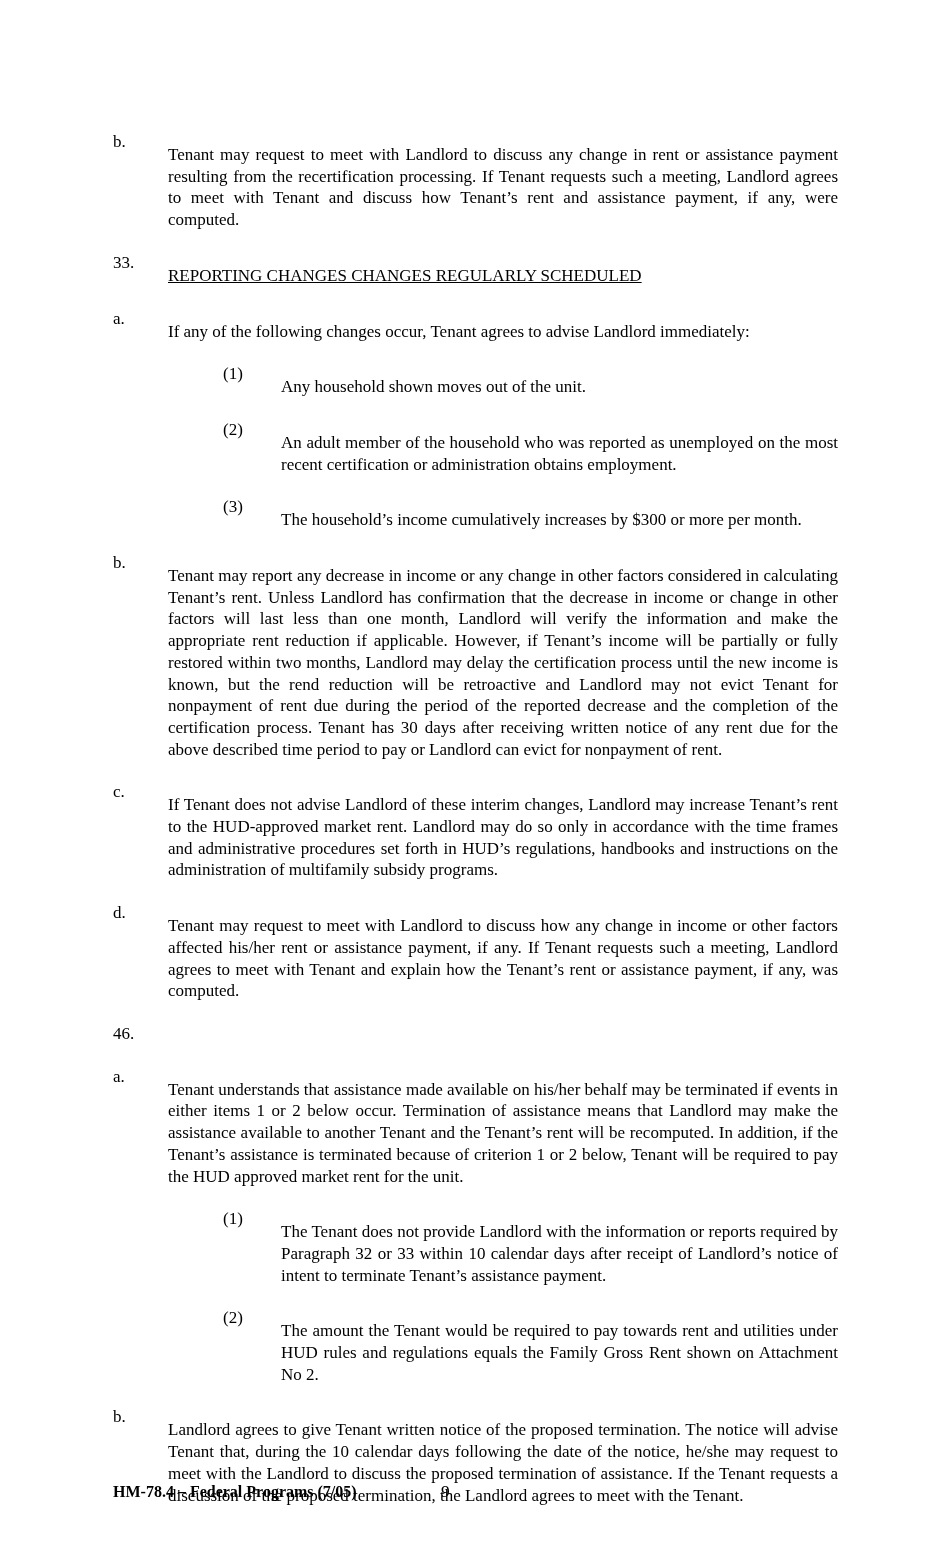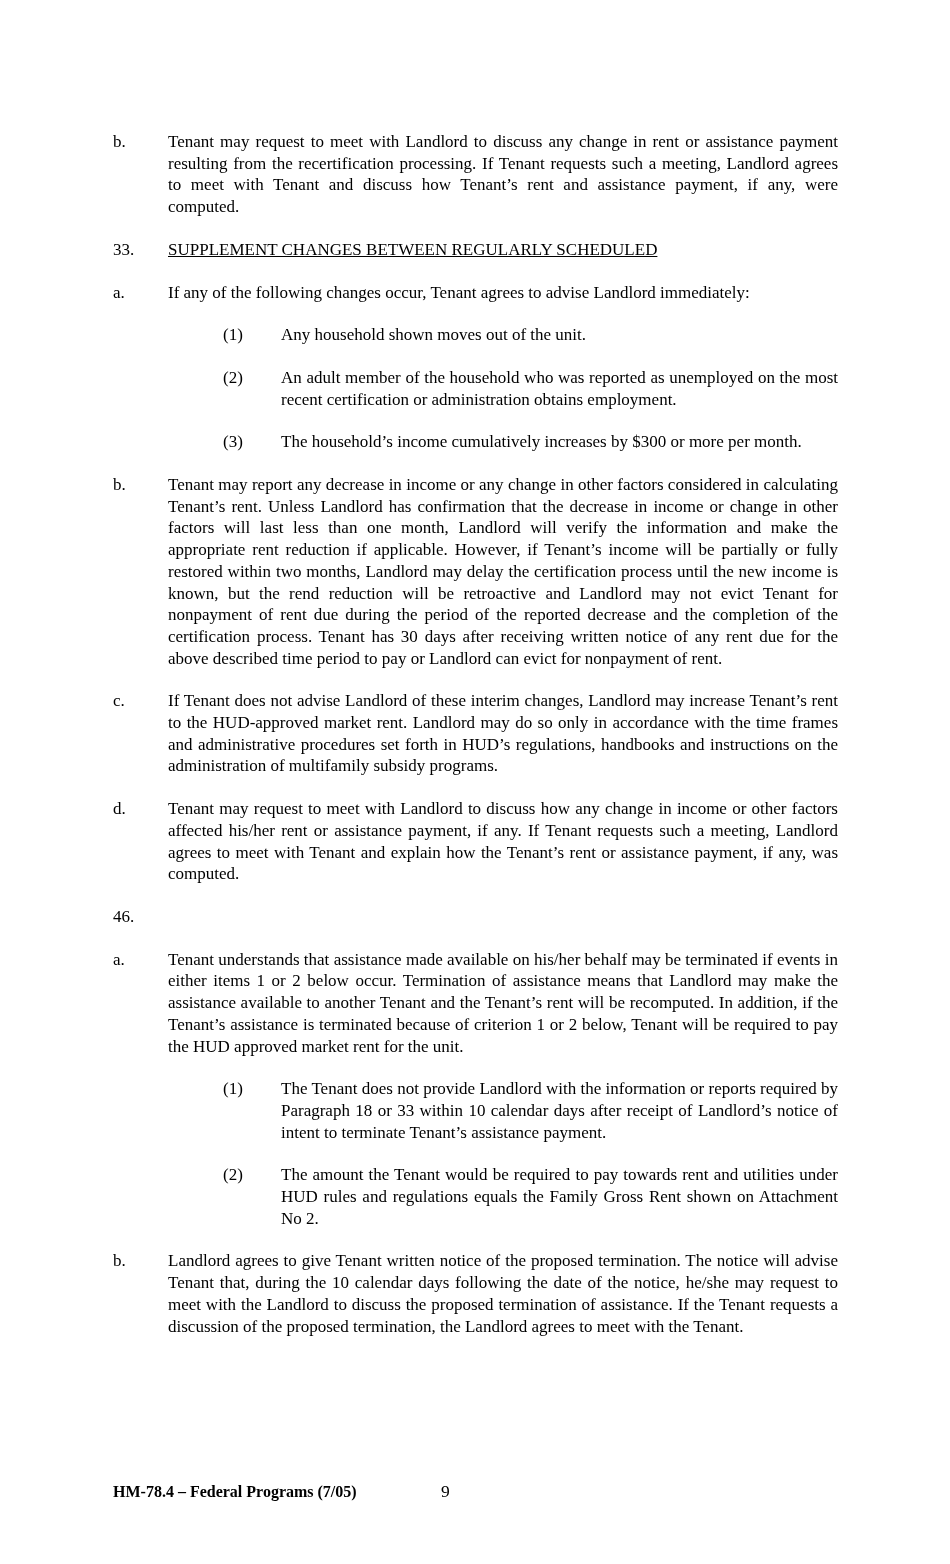--- a/index.html
+++ b/index.html
@@ -33,20 +33,21 @@
   }
   .label {
     flex: 0 0 55px;
   }
   .numbered .label {
     flex: 0 0 58px;
   }
   .body {
     flex: 1;
     text-align: justify;
+    margin-top: 13px;
   }
   .heading .body {
     text-align: left;
   }
   .hline {
     text-decoration: underline;
   }
   .hline.justify-last {
     text-align: justify;
     text-align-last: justify;
@@ -70,21 +71,21 @@
 
 <div class="page">
   <div class="content" id="doc-blocks">
       <div class="block lettered">
         <span class="label">b.</span>
         <div class="body">Tenant may request to meet with Landlord to discuss any change in rent or assistance payment resulting from the recertification processing. If Tenant requests such a meeting, Landlord agrees to meet with Tenant and discuss how Tenant’s rent and assistance payment, if any, were computed.</div>
       </div>
       <div class="block heading">
         <span class="label">33.</span>
         <div class="body">
-          <div class="hline">SUPPLEMENT CHANGES BETWEEN REGULARLY SCHEDULED</div>
+          <div class="hline">REPORTING CHANGES CHANGES REGULARLY SCHEDULED</div>
         </div>
       </div>
       <div class="block lettered">
         <span class="label">a.</span>
         <div class="body">If any of the following changes occur, Tenant agrees to advise Landlord immediately:</div>
       </div>
       <div class="block numbered">
         <span class="label">(1)</span>
         <div class="body">Any household shown moves out of the unit.</div>
       </div>
@@ -112,21 +113,21 @@
         <span class="label">46.</span>
         <div class="body">
         </div>
       </div>
       <div class="block lettered">
         <span class="label">a.</span>
         <div class="body">Tenant understands that assistance made available on his/her behalf may be terminated if events in either items 1 or 2 below occur. Termination of assistance means that Landlord may make the assistance available to another Tenant and the Tenant’s rent will be recomputed. In addition, if the Tenant’s assistance is terminated because of criterion 1 or 2 below, Tenant will be required to pay the HUD approved market rent for the unit.</div>
       </div>
       <div class="block numbered">
         <span class="label">(1)</span>
-        <div class="body">The Tenant does not provide Landlord with the information or reports required by Paragraph 18 or 33 within 10 calendar days after receipt of Landlord’s notice of intent to terminate Tenant’s assistance payment.</div>
+        <div class="body">The Tenant does not provide Landlord with the information or reports required by Paragraph 32 or 33 within 10 calendar days after receipt of Landlord’s notice of intent to terminate Tenant’s assistance payment.</div>
       </div>
       <div class="block numbered">
         <span class="label">(2)</span>
         <div class="body">The amount the Tenant would be required to pay towards rent and utilities under HUD rules and regulations equals the Family Gross Rent shown on Attachment No 2.</div>
       </div>
       <div class="block lettered">
         <span class="label">b.</span>
         <div class="body">Landlord agrees to give Tenant written notice of the proposed termination. The notice will advise Tenant that, during the 10 calendar days following the date of the notice, he/she may request to meet with the Landlord to discuss the proposed termination of assistance. If the Tenant requests a discussion of the proposed termination, the Landlord agrees to meet with the Tenant.</div>
       </div>
     </div>

